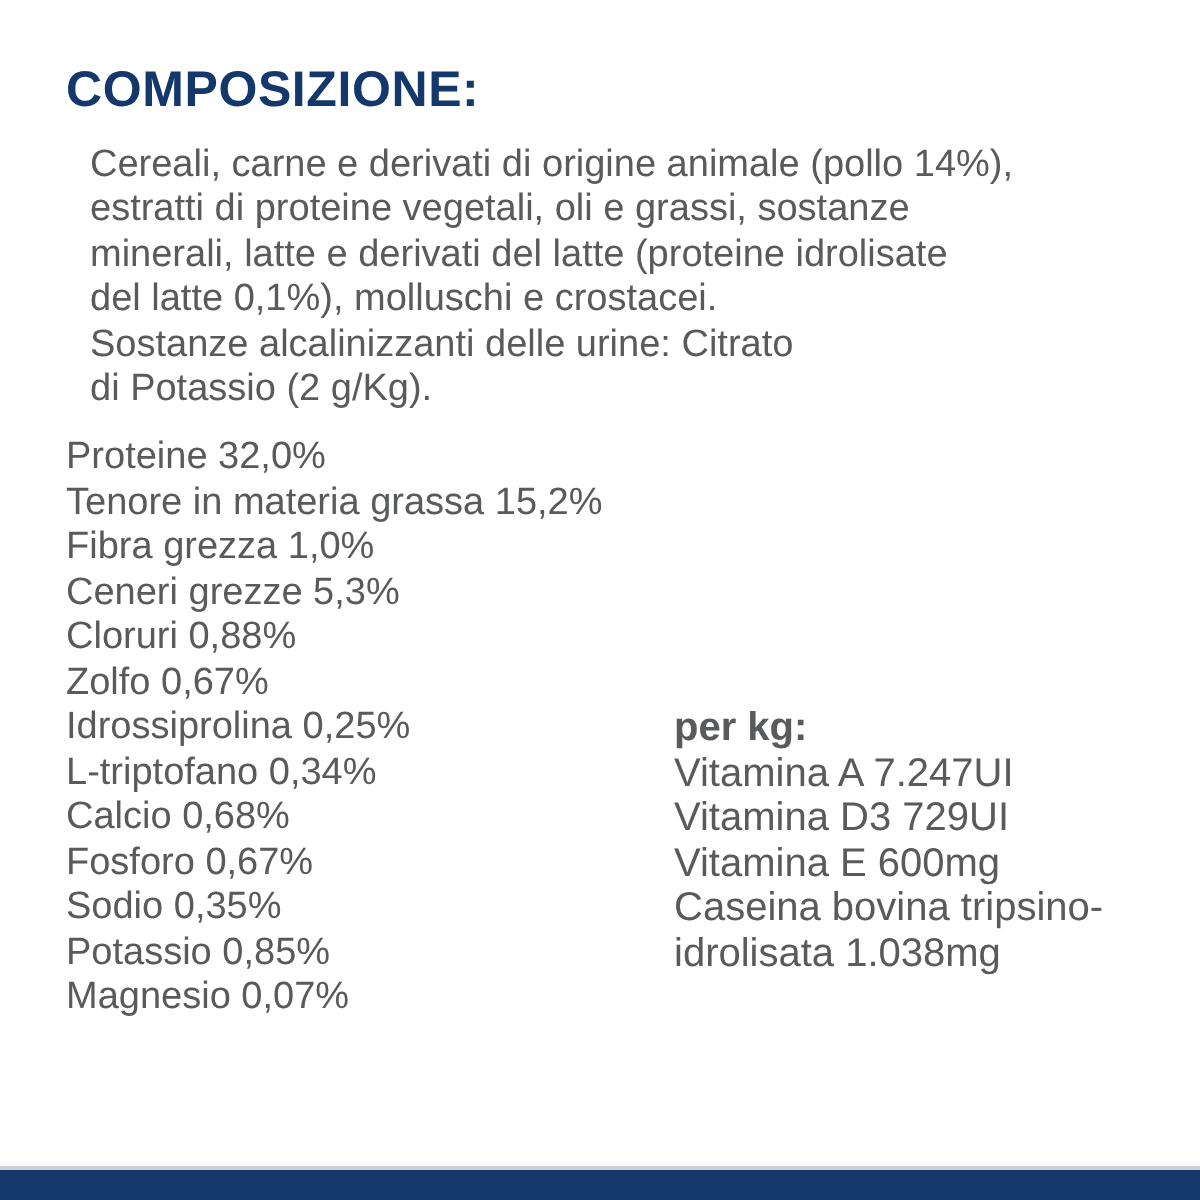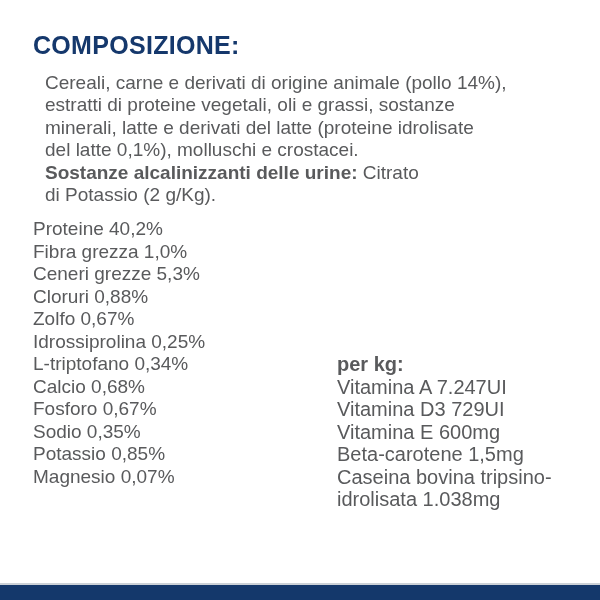--- a/index.html
+++ b/index.html
@@ -26,21 +26,21 @@
   }
   .composition-heading { margin-bottom: 9px; }
   .analytical-heading { margin-top: 36px; margin-bottom: 11px; }
   .body-text {
     margin: 12px;
     font-size: 19px;
     line-height: 22.4px;
     white-space: pre-line;
     color: #595a5c;
   }
-  .b { font-weight: 700; }
+  .b { font-weight: 400; }
   .analytical-wrap { position: relative; }
   .analytical-list .row {
     font-size: 19px;
     line-height: 22.5px;
     white-space: pre-line;
   }
   .per-kg {
     position: absolute;
     left: 304px;
     top: 135px;
@@ -73,40 +73,40 @@
     <p class="body-text"><span>Cereali, carne e derivati di origine animale (pollo 14%),
 estratti di proteine vegetali, oli e grassi, sostanze
 minerali, latte e derivati del latte (proteine idrolisate
 del latte 0,1%), molluschi e crostacei.
 </span><span class="b">Sostanze alcalinizzanti delle urine:</span><span> Citrato
 di Potassio (2 g/Kg).</span></p>
 
 
     <div class="analytical-wrap">
       <div class="analytical-list">
-        <div class="row">Proteine 40,2%</div>
+        <div class="row">Proteine 32,0%</div>
+        <div class="row">Tenore in materia grassa 15,2%</div>
         <div class="row">Fibra grezza 1,0%</div>
         <div class="row">Ceneri grezze 5,3%</div>
         <div class="row">Cloruri 0,88%</div>
         <div class="row">Zolfo 0,67%</div>
         <div class="row">Idrossiprolina 0,25%</div>
         <div class="row">L-triptofano 0,34%</div>
         <div class="row">Calcio 0,68%</div>
         <div class="row">Fosforo 0,67%</div>
         <div class="row">Sodio 0,35%</div>
         <div class="row">Potassio 0,85%</div>
         <div class="row">Magnesio 0,07%</div>
       </div>
 
       <div class="per-kg">
         <div class="row per-kg-header">per kg:</div>
         <div class="row">Vitamina A 7.247UI</div>
         <div class="row">Vitamina D3 729UI</div>
         <div class="row">Vitamina E 600mg</div>
-        <div class="row">Beta-carotene 1,5mg</div>
         <div class="row">Caseina bovina tripsino-
 idrolisata 1.038mg</div>
       </div>
     </div>
 
   </div>
 
   <div class="divider-line"></div>
   <div class="bottom-bar"></div>
 </div>

